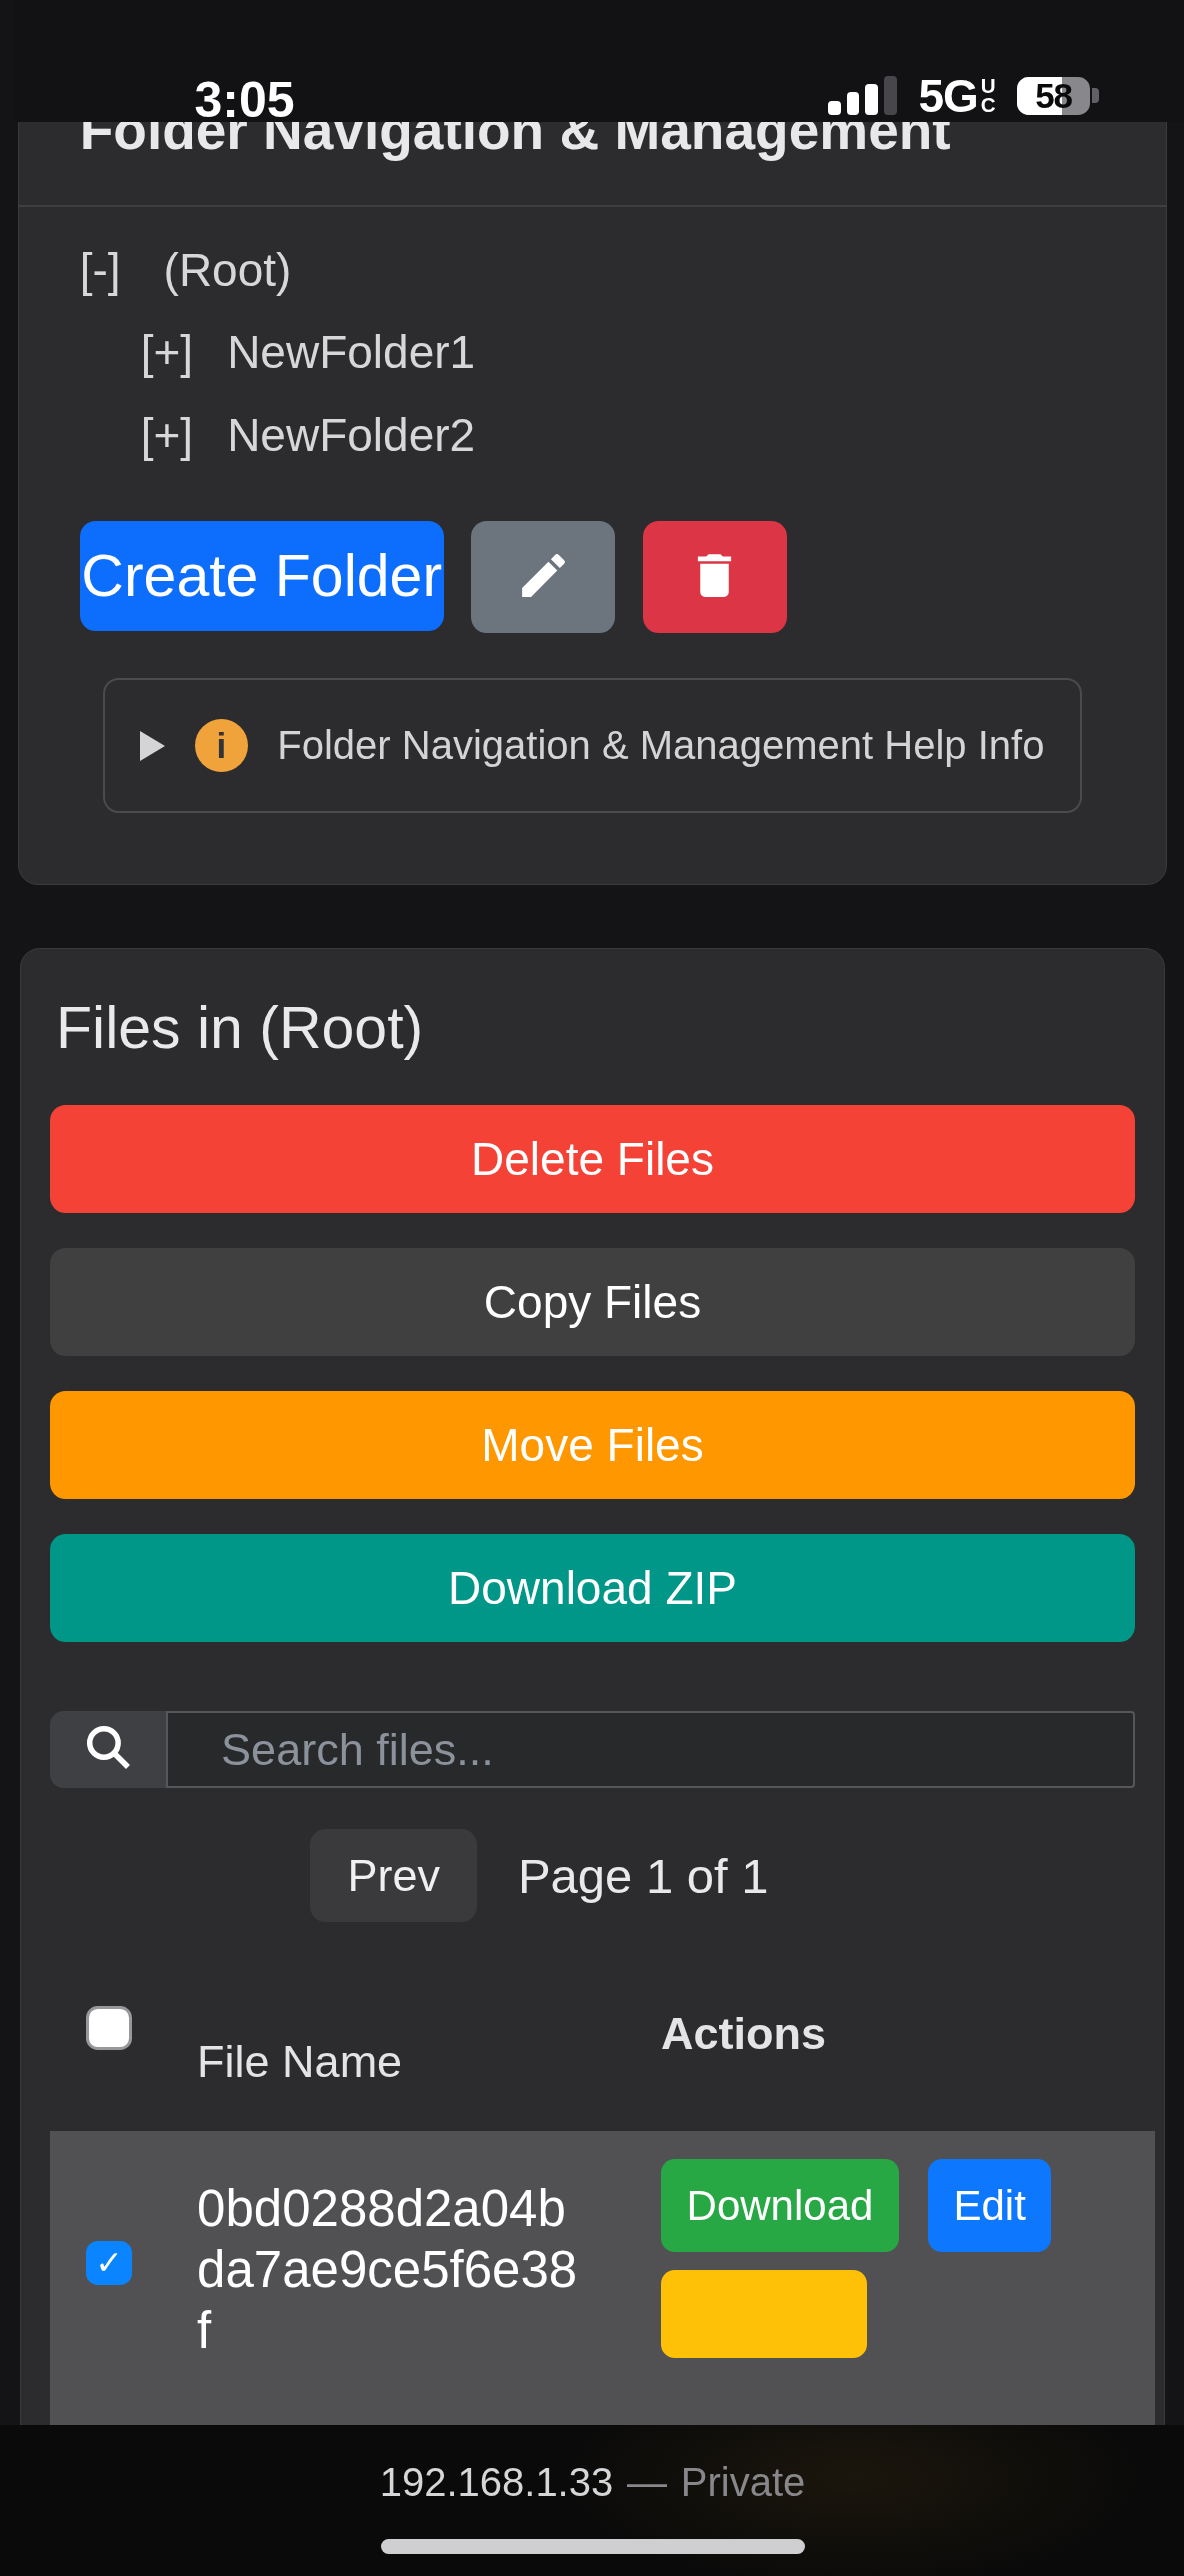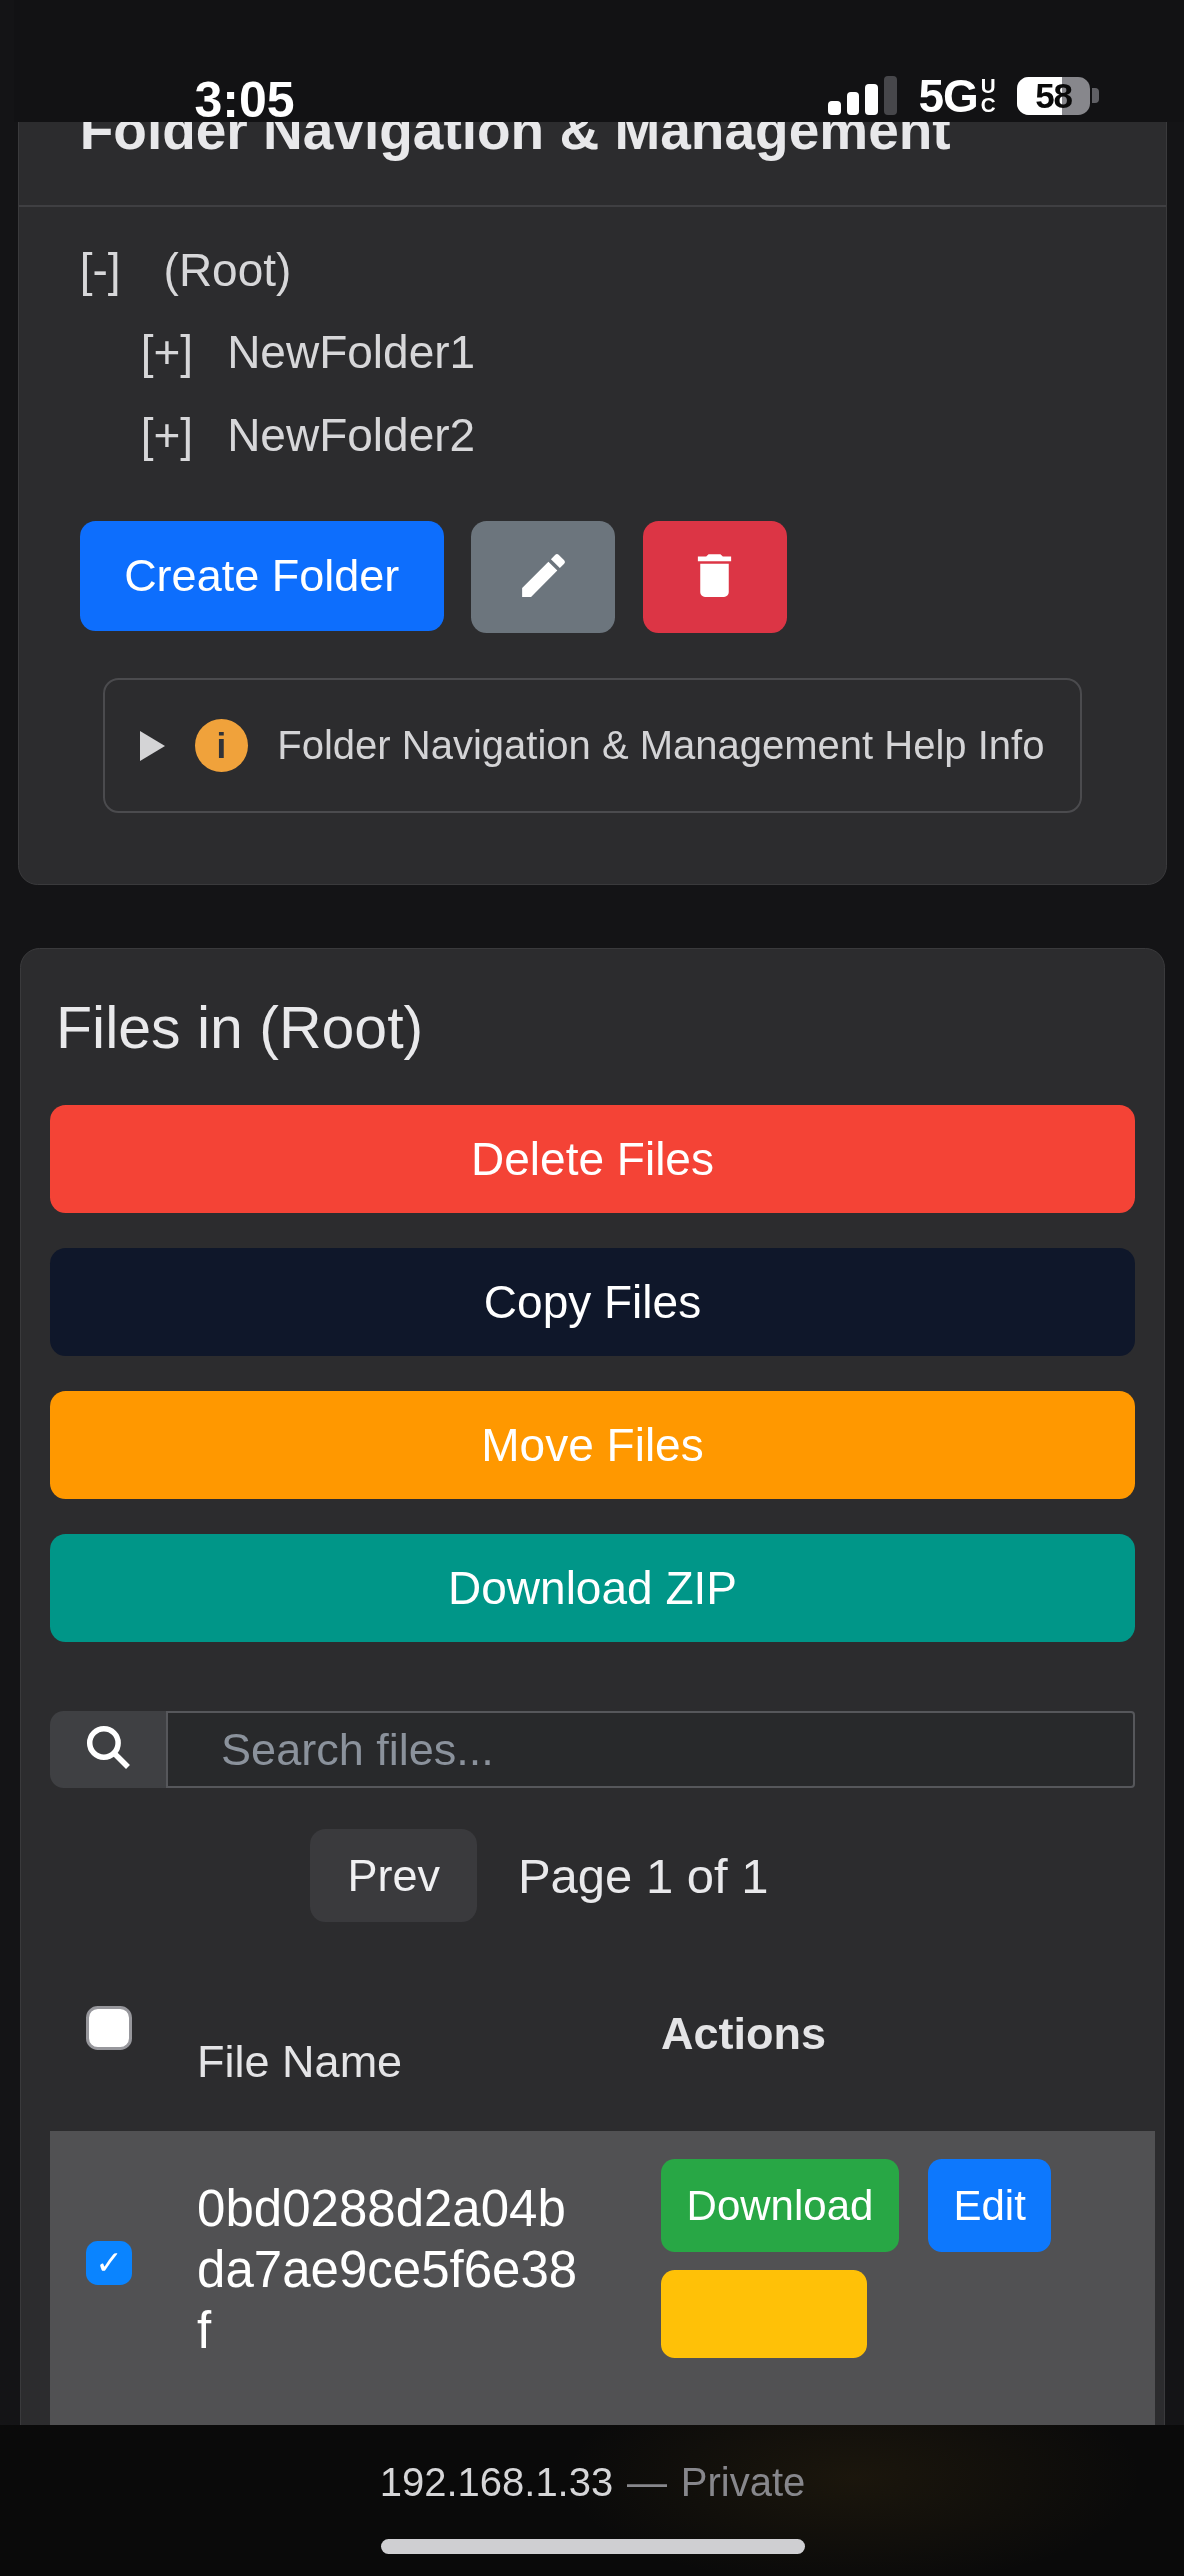--- a/index.html
+++ b/index.html
@@ -41,21 +41,21 @@
   .card-folders .card-body { padding:35px 61px 71px 61px; }
 
   .tree-row { display:flex; align-items:center; height:55px; margin-bottom:27.5px;
               font-size:46px; color:#d7d7d9; }
   .tree-row .toggle { margin-right:43px; }
   .tree-row.child { margin-left:61px; }
   .tree-row.child .toggle { margin-right:34px; }
 
   .folder-btn-row { display:flex; gap:27.5px; margin-top:59px; }
   .btn { border:none; cursor:pointer; color:#fff; font-family:inherit; }
-  .btn-create { width:364px; height:110px; border-radius:15.7px; background:#0d6efd; font-size:45px; }
+  .btn-create { width:364px; height:110px; border-radius:15.7px; background:#0d6efd; font-size:59px; }
   .btn-icon { width:144px; height:112px; border-radius:15.7px; display:flex;
               align-items:center; justify-content:center; }
   .btn-rename { background:#6c757d; }
   .btn-delete-folder { background:#dc3545; }
   .btn-icon svg { width:57px; height:57px; fill:#fff; }
 
   .help-box { margin:45px 23.6px 0 23.6px; height:135px; border:2px solid #4b4b4e;
               border-radius:15.7px; display:flex; align-items:center; padding:0 35px; gap:29.5px;
               cursor:pointer; }
   .disclosure { width:0; height:0; border-left:25.5px solid #d4d4d6;
@@ -65,21 +65,21 @@
                 font-size:35px; font-weight:800; color:#313338; }
   .help-text { font-size:40px; color:#d4d4d6; }
 
   
   .card-files { margin:63px 19.6px 0 19.6px; padding:45px 29.5px 255px 29.5px; border-radius:19.6px; }
   .card-files h2 { font-size:59px; font-weight:500; color:#e9e9eb; margin-left:5.9px; }
 
   .bulk-btn { display:block; width:100%; height:108px; border-radius:15.7px;
               font-size:46px; color:#fff; margin-top:35px; }
   .bulk-delete { background:#f44336; margin-top:43px; }
-  .bulk-copy { background:#0f172a; }
+  .bulk-copy { background:#404040; }
   .bulk-move { background:#ff9800; }
   .bulk-zip  { background:#009688; }
 
   .search-row { display:flex; margin-top:69px; height:77px; }
   .search-addon { width:116px; background:#3f4043; border-radius:13.8px 0 0 13.8px;
                   display:flex; align-items:center; justify-content:center; }
   .search-addon svg { width:55px; height:55px; stroke:#fff; fill:none; stroke-width:2.4; }
   .search-input { flex:1; background:#28292b; border:2px solid #56575b; border-radius:0 3.9px 3.9px 0;
                   padding:0 29.5px 0 53px; font-size:45px; color:#fff; font-family:inherit; outline:none; }
   .search-input::placeholder { color:#8b929c; }

